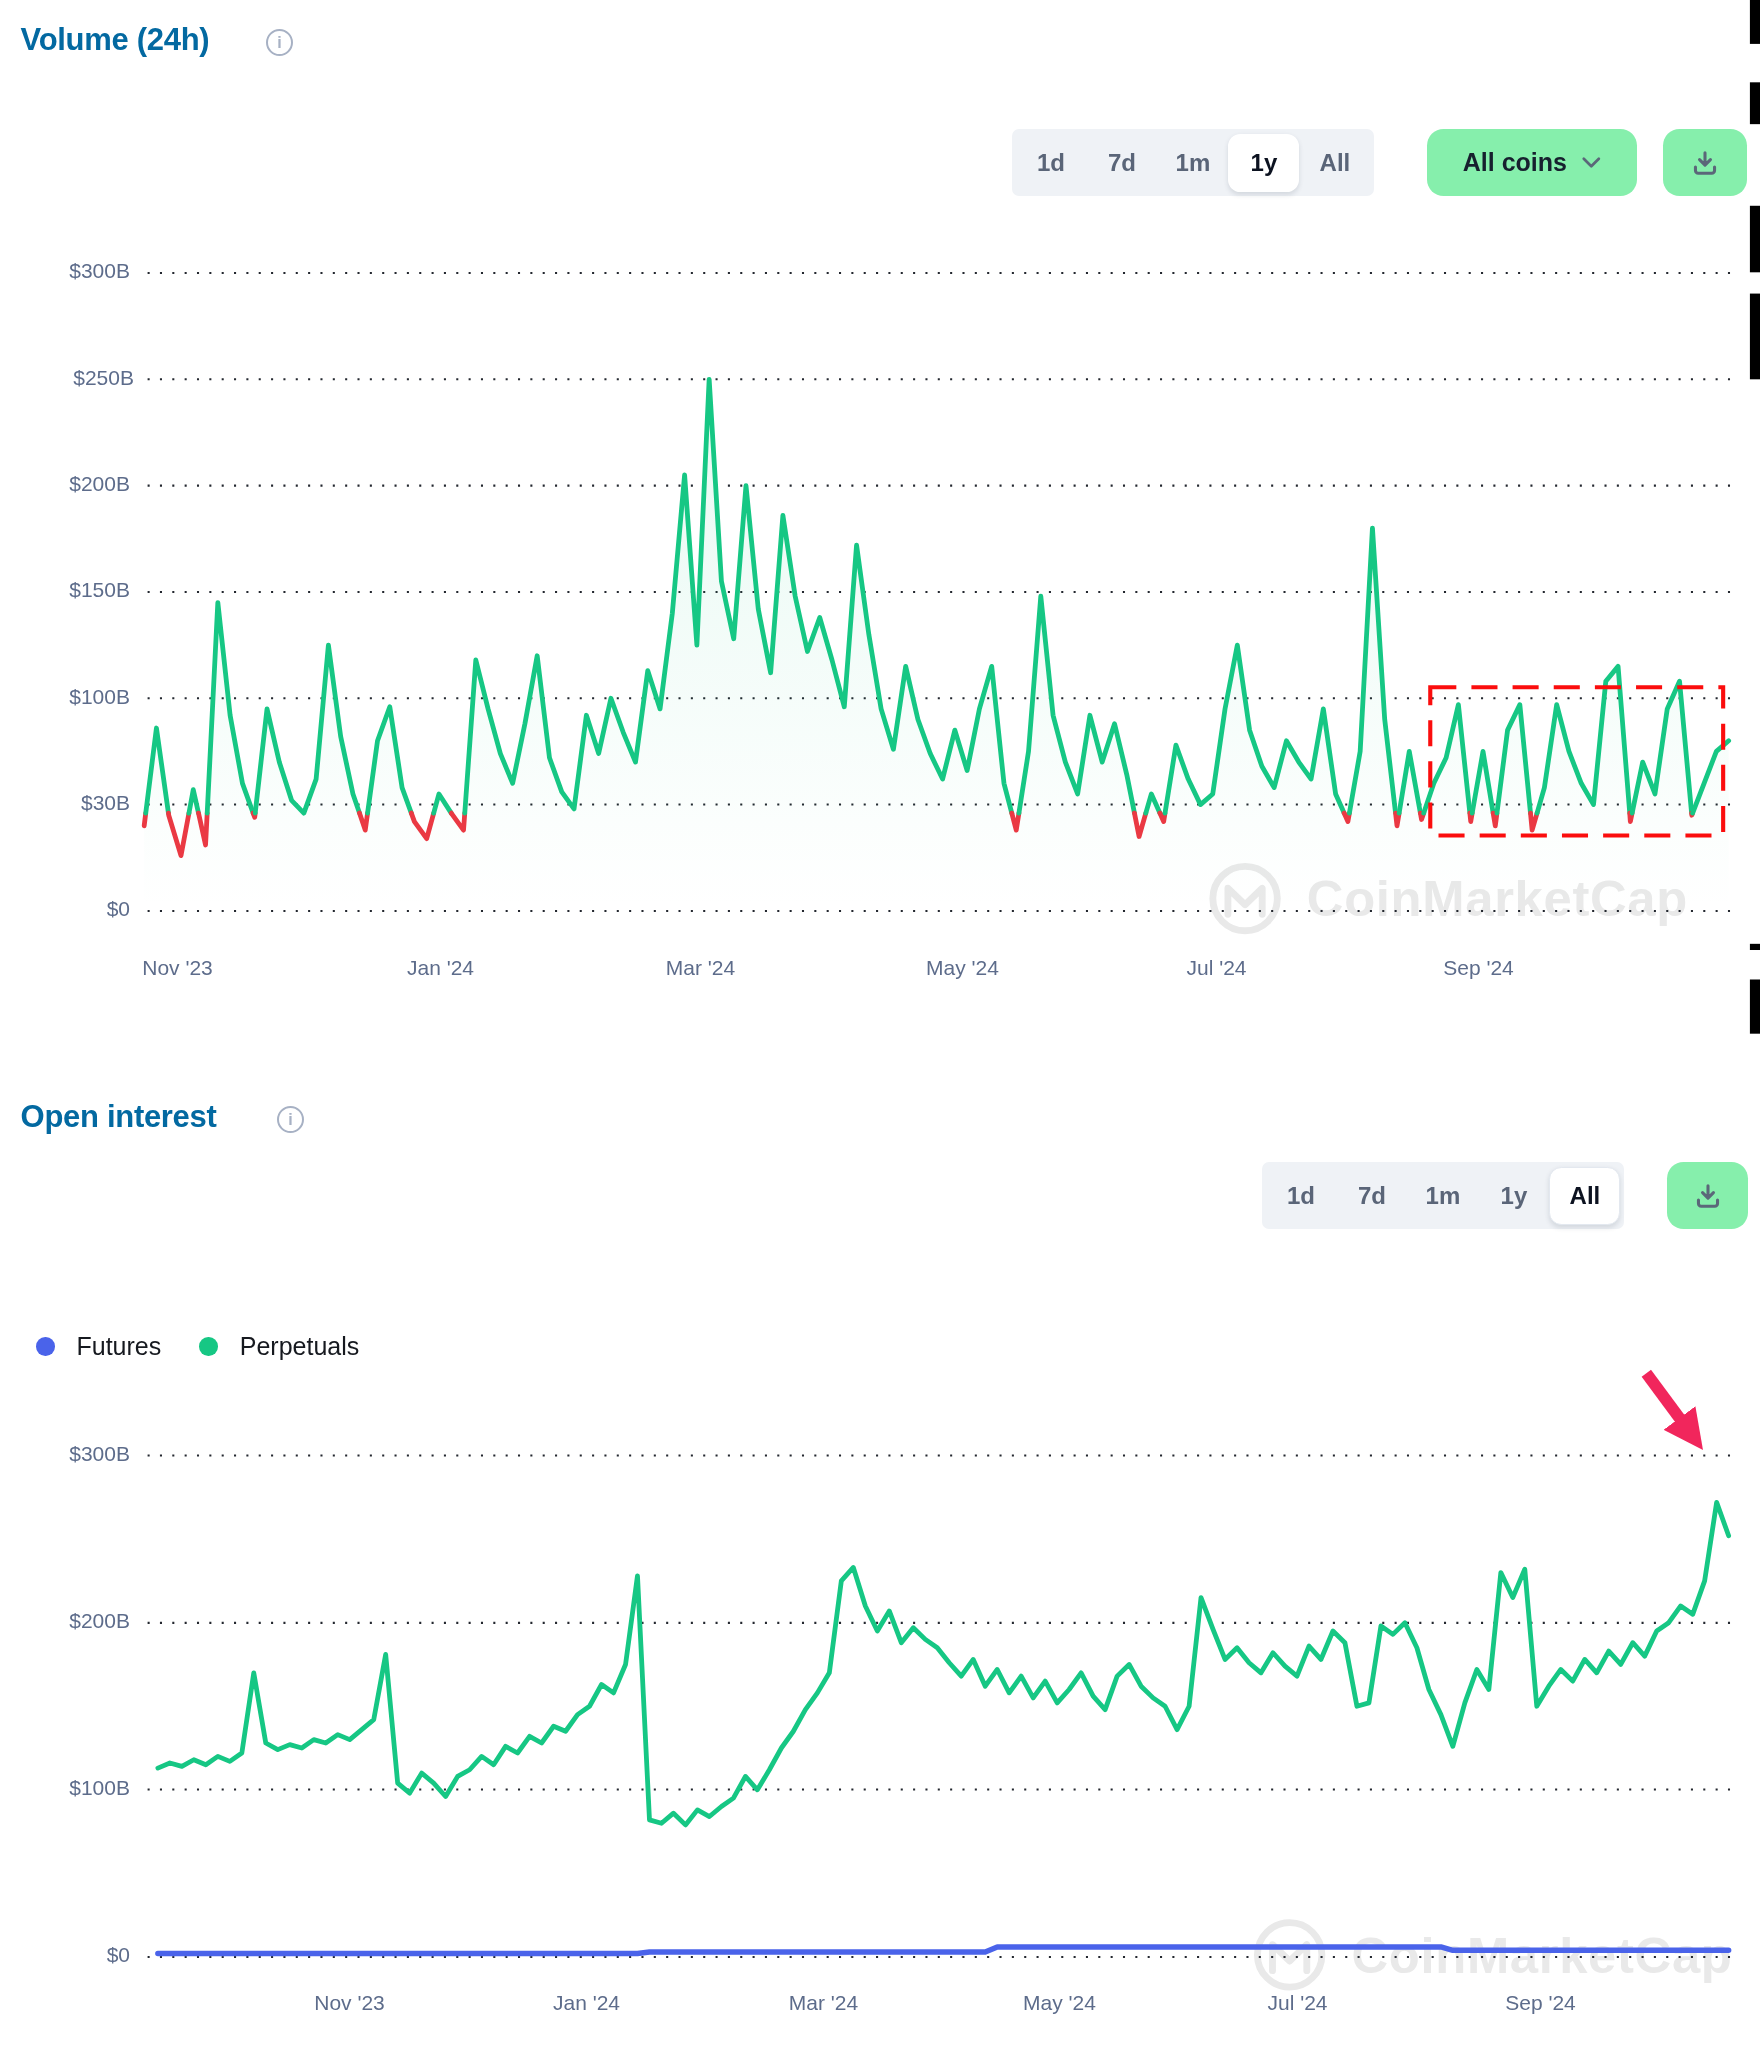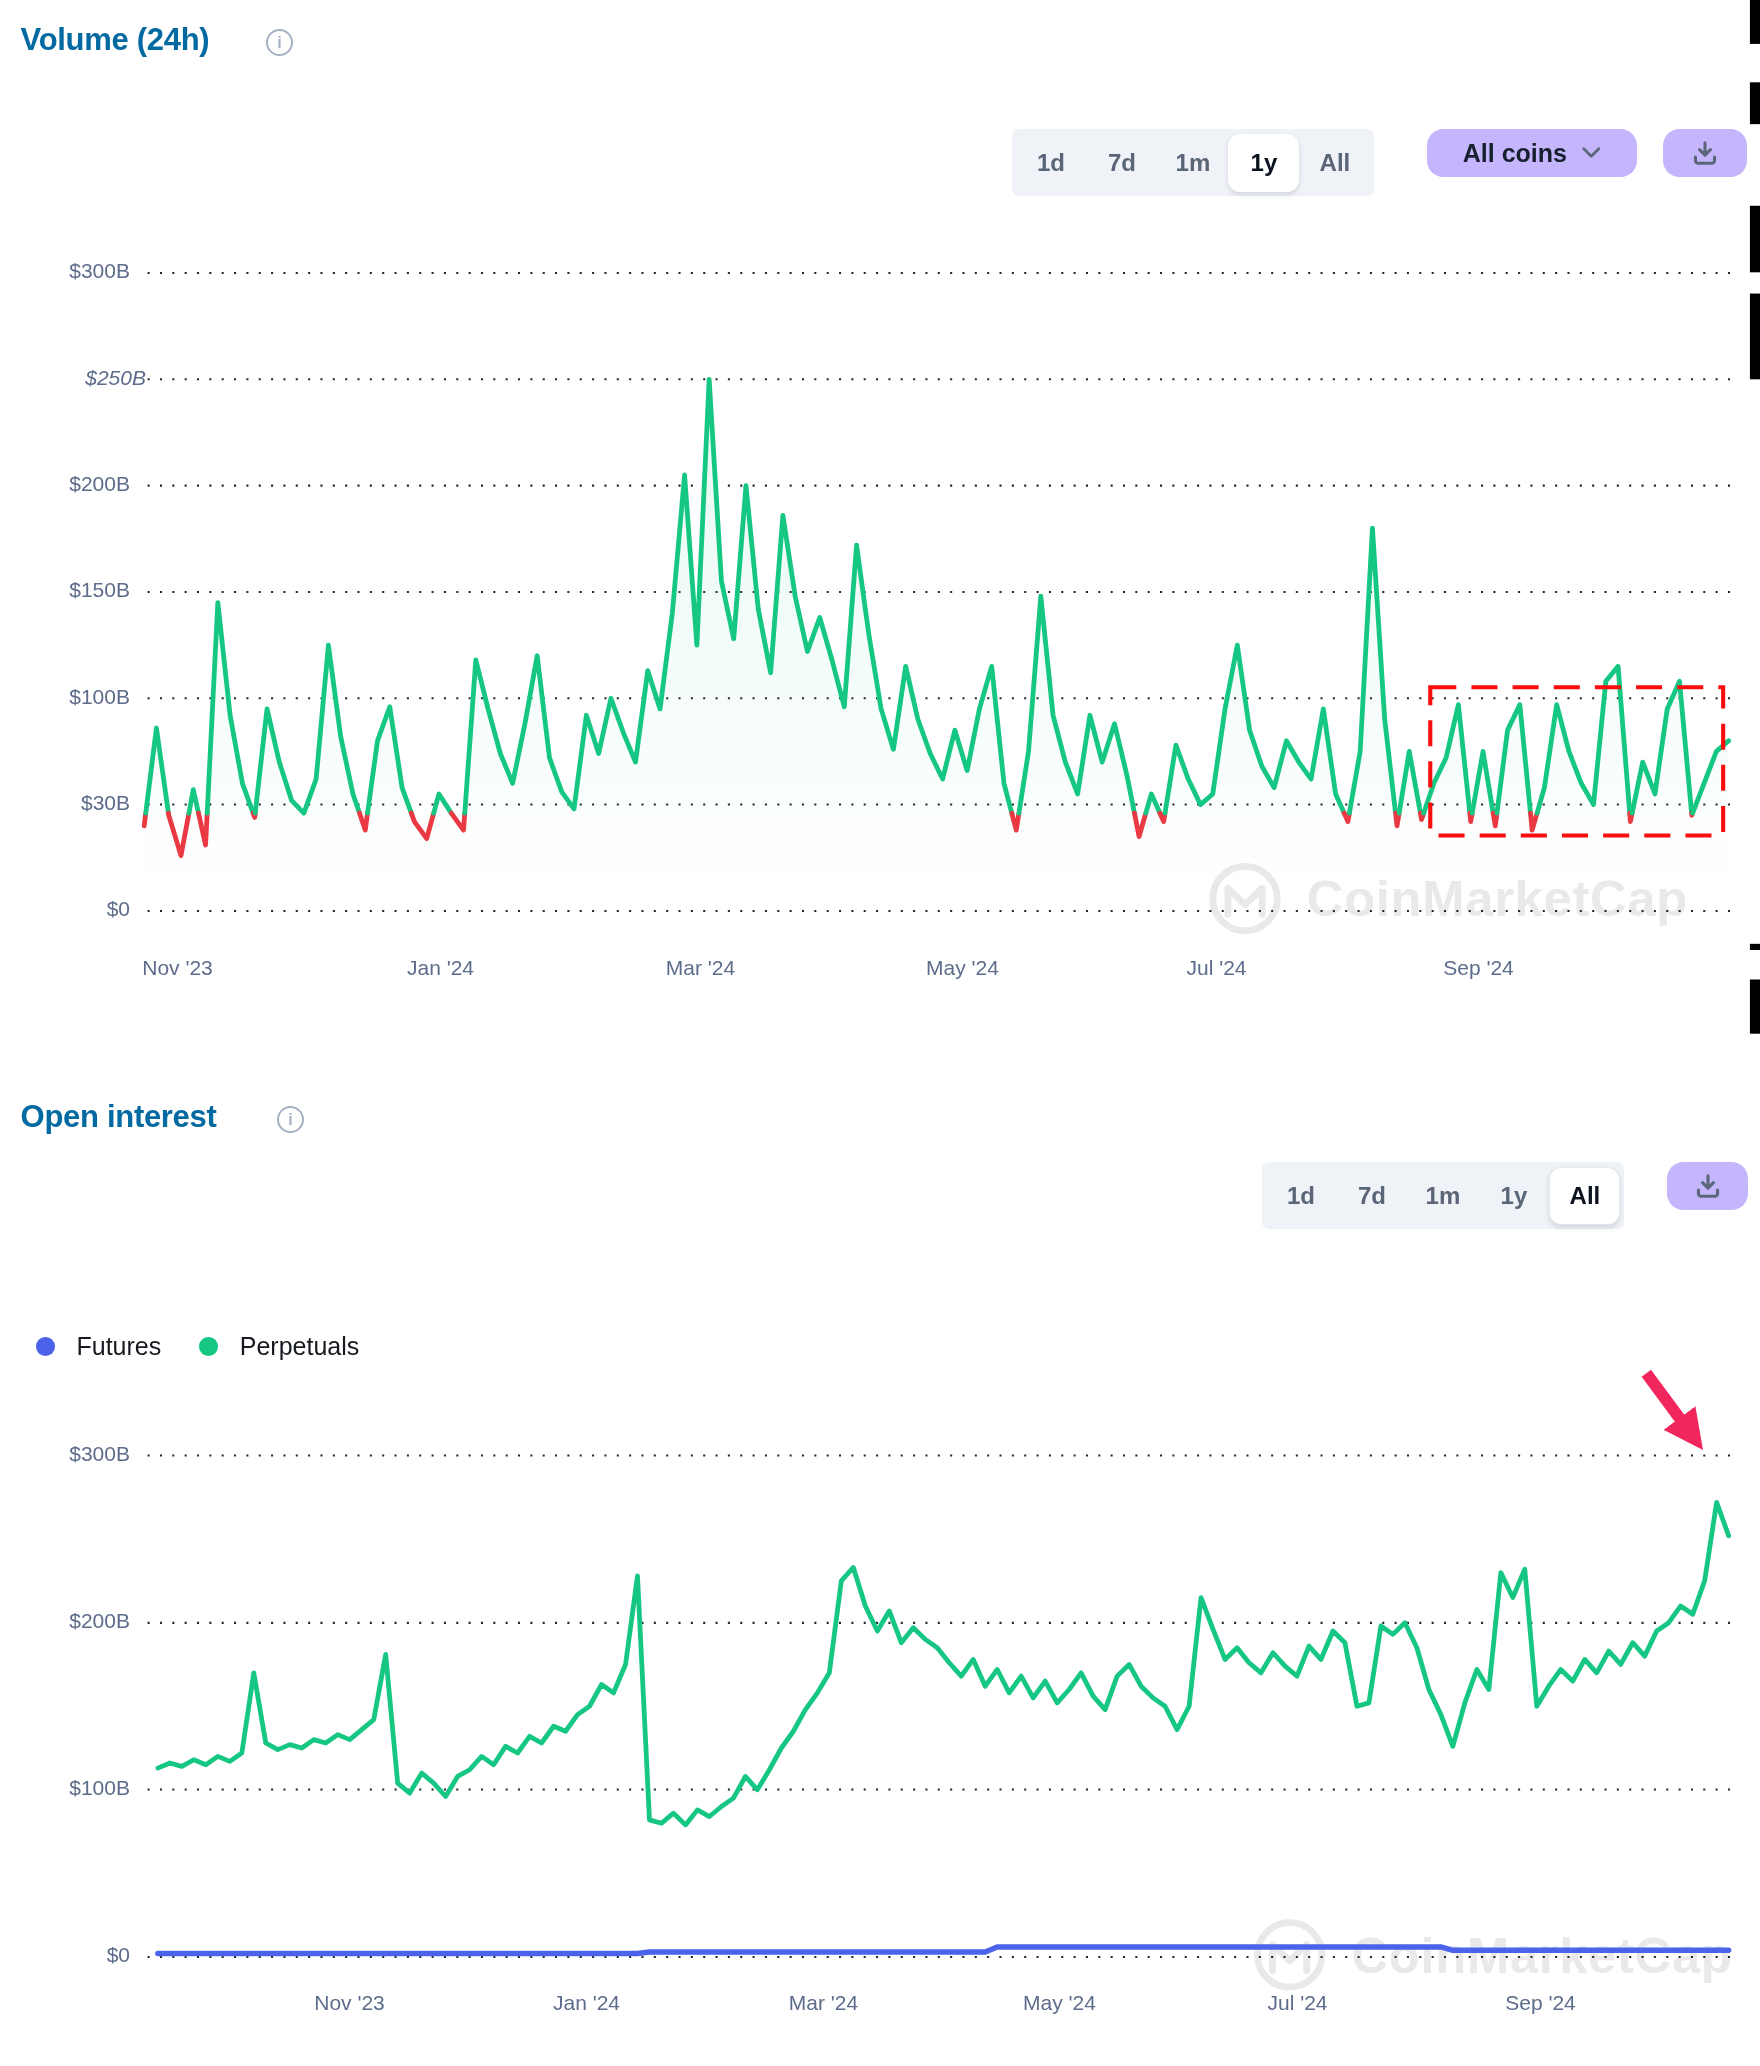--- a/index.html
+++ b/index.html
@@ -6,21 +6,21 @@
   body{font-family:"Liberation Sans",sans-serif;}
   .page{position:relative;width:1761px;height:2066px;background:#ffffff;overflow:hidden;color:#11151C;}
   .chart-title{position:absolute;font-size:31px;font-weight:700;color:#0369a1;letter-spacing:-0.3px;white-space:nowrap;}
   .info-badge{position:absolute;width:23px;height:23px;border:2.1px solid #A7B1C4;border-radius:50%;color:#A7B1C4;
     font-size:16px;font-weight:700;display:flex;align-items:center;justify-content:center;cursor:pointer;}
   .seg{position:absolute;height:67px;background:#EFF2F6;border-radius:7px;display:flex;align-items:center;padding:0 3.4px;}
   .seg .item{min-width:71px;height:58px;display:flex;align-items:center;justify-content:center;font-size:24px;
     font-weight:600;color:#5A6578;border-radius:12.3px;cursor:pointer;padding:0 4.1px;box-sizing:border-box;}
   .seg .item.active{background:#ffffff;color:#0C1220;font-weight:700;box-shadow:0 2.1px 5.5px rgba(20,30,55,.12);}
   .seg .item.active.bordered{border:1.4px solid #E3E8EF;}
-  .btn{position:absolute;height:48px;background:#c4b5fd;border-radius:16.5px;border:none;display:flex;align-items:center;
+  .btn{position:absolute;height:67px;background:#86efac;border-radius:16.5px;border:none;display:flex;align-items:center;
     justify-content:center;gap:13.7px;font-size:25px;font-weight:700;color:#17202E;cursor:pointer;font-family:inherit;}
   .tick{position:absolute;color:#5D6C8B;font-size:21px;font-weight:500;white-space:nowrap;}
   .ytick{width:130px;text-align:right;}
   .xtick{width:151px;text-align:center;}
   .legend{position:absolute;left:36px;top:1332px;display:flex;align-items:center;gap:38px;}
   .lrow{display:flex;align-items:center;gap:22px;font-size:25px;color:#16191F;}
   .ldot{width:18.5px;height:18.5px;border-radius:50%;display:inline-block;}
   #chart-canvas{position:absolute;left:0;top:0;pointer-events:none;}
 </style>
 </head>
@@ -47,21 +47,21 @@
   </button>
 
   <button class="btn" style="left:1663px;top:129px;width:84px">
     <svg width="30" height="30" viewBox="0 0 44 44">
       <path d="M22 7 v17 M14 17 l8 8 8-8 M8 28 v5 a4 4 0 0 0 4 4 h20 a4 4 0 0 0 4-4 v-5" fill="none" stroke="#5B6779" stroke-width="4.5" stroke-linecap="round" stroke-linejoin="round"></path>
     </svg>
   </button>
 
   <div id="vol-yticks">
       <div class="tick ytick" style="left: 0px; top: 259px;">$300B</div>
-      <div class="tick ytick" style="left: 16px; top: 366px; font-style: italic;">$250B</div>
+      <div class="tick ytick" style="left: 4px; top: 366px;">$250B</div>
       <div class="tick ytick" style="left: 0px; top: 472px;">$200B</div>
       <div class="tick ytick" style="left: 0px; top: 578px;">$150B</div>
       <div class="tick ytick" style="left: 0px; top: 685px;">$100B</div>
       <div class="tick ytick" style="left: 0px; top: 791px;">$30B</div>
       <div class="tick ytick" style="left: 0px; top: 897px;">$0</div>
     </div>
   <div id="vol-xticks">
       <div class="tick xtick" style="left: 102px; top: 956px;">Nov '23</div>
       <div class="tick xtick" style="left: 365px; top: 956px;">Jan '24</div>
       <div class="tick xtick" style="left: 625px; top: 956px;">Mar '24</div>

